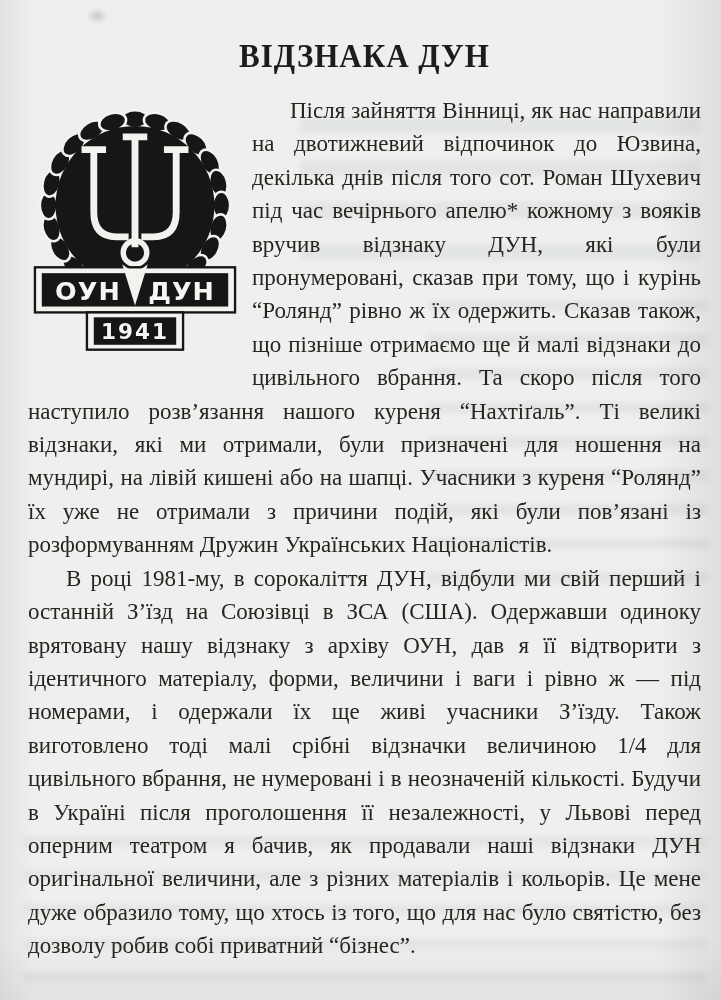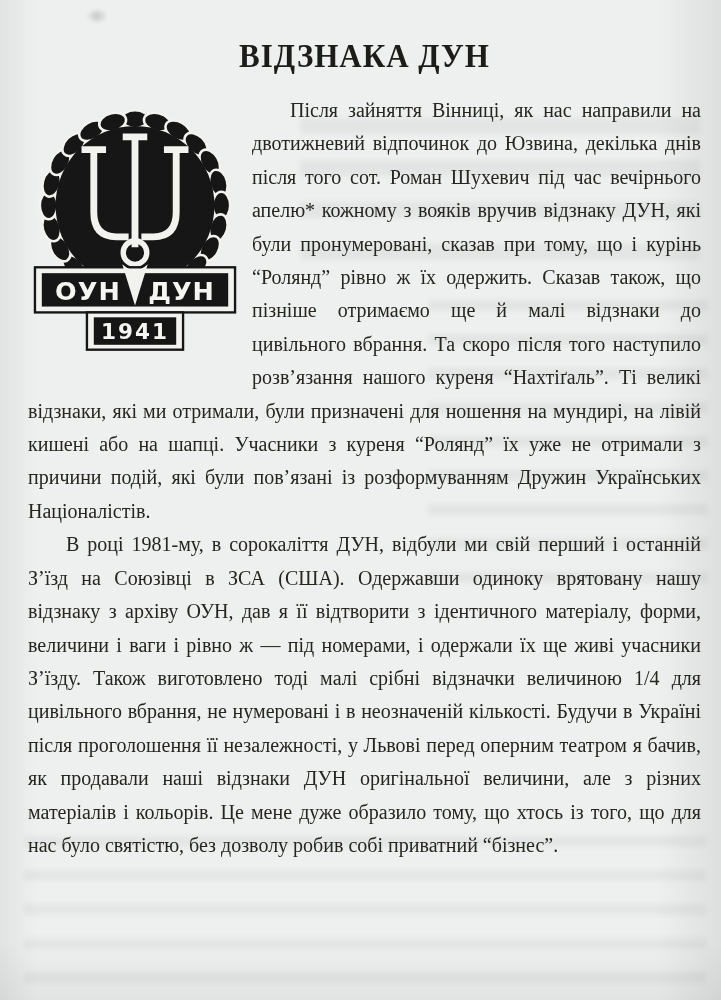--- a/index.html
+++ b/index.html
@@ -52,21 +52,21 @@
     text-align:right;
   }
   .badge svg{display:block;width:100%;height:100%;}
   .badge .banner-text{
     font-family:"DejaVu Sans", sans-serif;
     font-weight:bold;
   }
 
   .body-text p{
     margin:0;
-    font-size:20px;
+    font-size:23px;
     line-height:33.4px;
     text-align:justify;
     text-indent:38px;
     color:#26261f;
   }
 </style>
 </head>
 <body>
 
 <div class="page">

